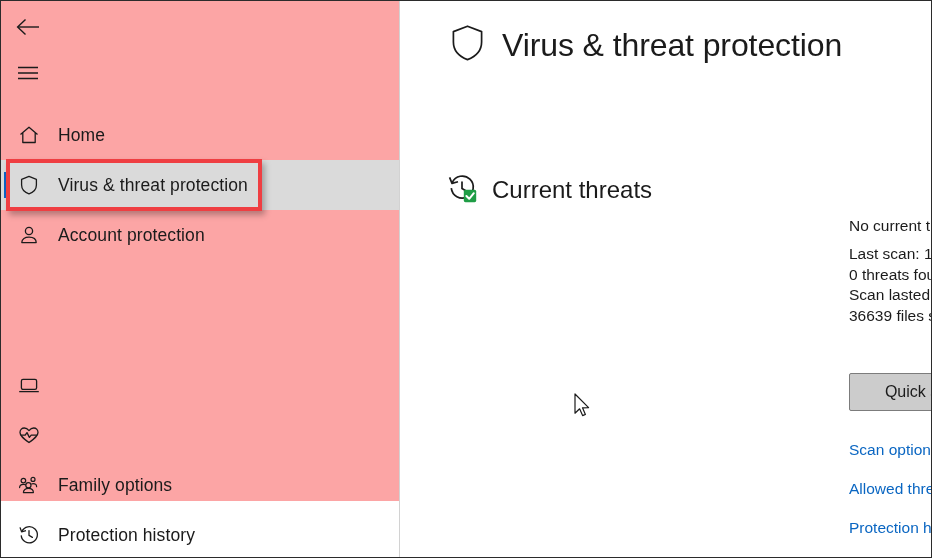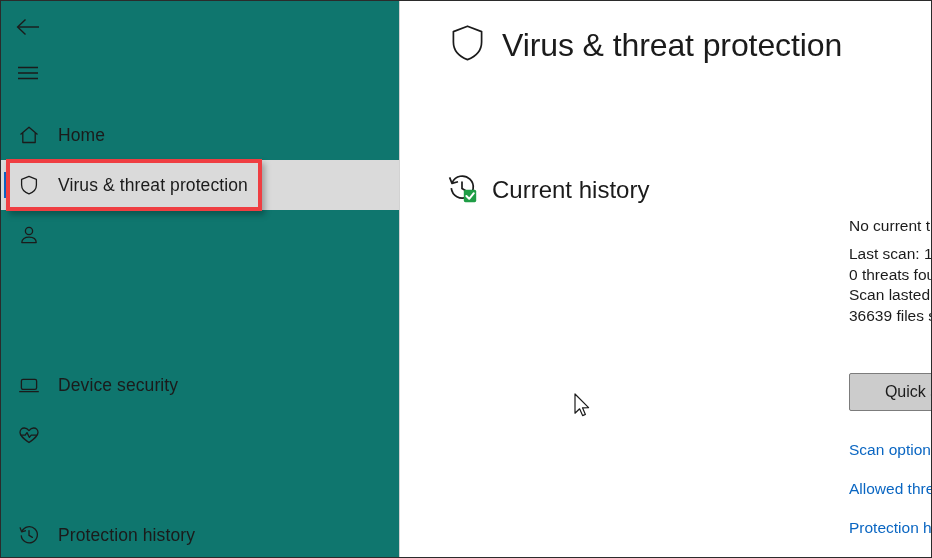--- a/index.html
+++ b/index.html
@@ -19,22 +19,22 @@
     border: 1px solid #2b2b2b;
     background: #ffffff;
     overflow: hidden;
   }
 
   
   #sidebar {
     position: absolute;
     left: 0; top: 0;
     width: 399px;
-    height: 558px;
-    background: #0f766e;
+    height: 500px;
+    background: #fca5a5;
     box-sizing: border-box;
   }
   #sidebar-divider {
     position: absolute;
     left: 398px; top: 0;
     width: 1px; height: 558px;
     background: #d2d2d2;
   }
 
   .top-icon-btn {
@@ -225,43 +225,56 @@
       <span class="nav-label">Virus &amp; threat protection</span>
     </div>
 
     <div class="nav-item" style="top:209px">
       <span class="nav-icon">
         <svg width="22" height="22" viewBox="0 0 22 22">
           <circle cx="11" cy="7" r="3.6" stroke="#1b1b1b" stroke-width="1.3" fill="none"></circle>
           <path d="M3.8 18.6 C3.8 14.9 7 13.2 11 13.2 C15 13.2 18.2 14.9 18.2 18.6 Z" stroke="#1b1b1b" stroke-width="1.3" fill="none" stroke-linejoin="round"></path>
         </svg>
       </span>
+      <span class="nav-label">Account protection</span>
     </div>
 
 
 
     <div class="nav-item" style="top:359px">
       <span class="nav-icon">
         <svg width="24" height="22" viewBox="0 0 24 22">
           <rect x="4.4" y="5.4" width="15.2" height="10" rx="1.6" stroke="#1b1b1b" stroke-width="1.3" fill="none"></rect>
           <path d="M2.2 17.6 H21.8" stroke="#1b1b1b" stroke-width="1.3"></path>
         </svg>
       </span>
-      <span class="nav-label">Device security</span>
     </div>
 
     <div class="nav-item" style="top:409px">
       <span class="nav-icon">
         <svg width="24" height="22" viewBox="0 0 24 22">
           <path d="M12 18.6 C6.4 14.4 3 11.8 3 8.4 C3 5.8 5 4 7.3 4 C9 4 10.6 4.9 12 6.6 C13.4 4.9 15 4 16.7 4 C19 4 21 5.8 21 8.4 C21 11.8 17.6 14.4 12 18.6 Z" stroke="#1b1b1b" stroke-width="1.3" fill="none" stroke-linejoin="round"></path>
           <path d="M4.4 11.2 H8.2 L10 8.6 L12.4 13.4 L14.2 11.2 H19.4" stroke="#1b1b1b" stroke-width="1.3" fill="none" stroke-linejoin="round" stroke-linecap="round"></path>
         </svg>
       </span>
     </div>
 
+    <div class="nav-item" style="top:459px">
+      <span class="nav-icon">
+        <svg width="24" height="22" viewBox="0 0 24 22">
+          <circle cx="6.4" cy="6.6" r="2.3" stroke="#1b1b1b" stroke-width="1.2" fill="none"></circle>
+          <circle cx="16" cy="5.4" r="2" stroke="#1b1b1b" stroke-width="1.2" fill="none"></circle>
+          <circle cx="11.4" cy="11.2" r="2.6" stroke="#1b1b1b" stroke-width="1.2" fill="none"></circle>
+          <path d="M2.6 13.6 C2.6 11.4 4.3 10.4 6.4 10.4 C7.2 10.4 7.9 10.5 8.5 10.8" stroke="#1b1b1b" stroke-width="1.2" fill="none" stroke-linecap="round"></path>
+          <path d="M14.8 10 C15.2 9.8 15.6 9.7 16 9.7 C18 9.7 19.6 10.7 19.6 12.7" stroke="#1b1b1b" stroke-width="1.2" fill="none" stroke-linecap="round"></path>
+          <path d="M6.4 18.6 C6.4 15.8 8.6 14.4 11.4 14.4 C14.2 14.4 16.4 15.8 16.4 18.6 Z" stroke="#1b1b1b" stroke-width="1.2" fill="none" stroke-linejoin="round"></path>
+        </svg>
+      </span>
+      <span class="nav-label">Family options</span>
+    </div>
 
     <div class="nav-item" style="top:509px">
       <span class="nav-icon">
         <svg width="22" height="22" viewBox="0 0 22 22">
           <path d="M3.9 7.4 A8.1 8.1 0 1 1 3.2 11.4" stroke="#1b1b1b" stroke-width="1.3" fill="none"></path>
           <path d="M2 3.4 L3.6 7.8 L8 6.6" stroke="#1b1b1b" stroke-width="1.3" fill="none" stroke-linejoin="round"></path>
           <path d="M11 6.6 V11.4 L14.4 13.4" stroke="#1b1b1b" stroke-width="1.3" fill="none" stroke-linecap="round"></path>
         </svg>
       </span>
       <span class="nav-label">Protection history</span>
@@ -287,21 +300,21 @@
     <div id="section-head">
       <span>
         <svg width="30" height="30" viewBox="0 0 30 30">
           <path d="M5.2 9.6 A11 11 0 1 1 4.3 15.2" stroke="#1b1b1b" stroke-width="1.7" fill="none"></path>
           <path d="M2.6 4.4 L5 10.4 L11 8.8" stroke="#1b1b1b" stroke-width="1.7" fill="none" stroke-linejoin="round"></path>
           <path d="M15 9 V15.4 L19.6 18.2" stroke="#1b1b1b" stroke-width="1.7" fill="none" stroke-linecap="round"></path>
           <rect x="16.8" y="16.8" width="12.4" height="12.4" rx="1.6" fill="#1f9d46"></rect>
           <path d="M19.4 23 L22.2 25.8 L26.8 20.2" stroke="#ffffff" stroke-width="2" fill="none" stroke-linecap="round" stroke-linejoin="round"></path>
         </svg>
       </span>
-      <span id="section-title">Current history</span>
+      <span id="section-title">Current threats</span>
     </div>
 
     <div id="threat-lines">
       <div class="line first">No current threats.</div>
       <div class="line rest">Last scan: 11/17/2021 9:49 AM (quick scan)</div>
       <div class="line rest">0 threats found.</div>
       <div class="line rest">Scan lasted 1 minutes 1 seconds</div>
       <div class="line rest">36639 files scanned.</div>
     </div>
 

